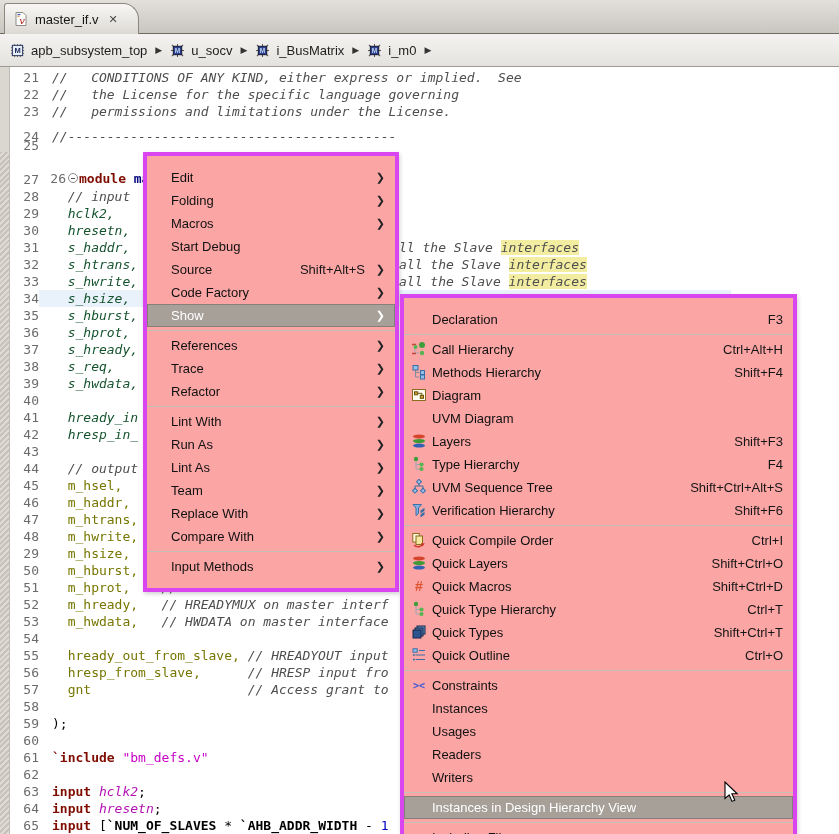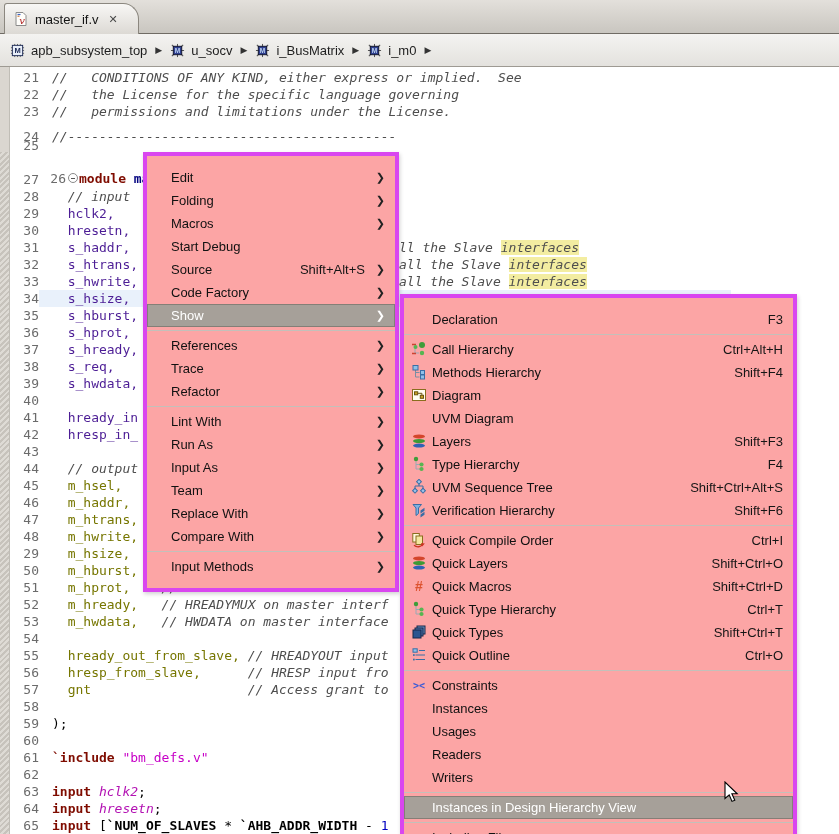--- a/index.html
+++ b/index.html
@@ -38,21 +38,21 @@
   .code-text{position:absolute;left:52px;top:0;margin:0;
              font-family:"DejaVu Sans Mono",monospace;font-size:13px;line-height:17px;white-space:pre;}
   .frag{left:399px;}
   .fold{position:absolute;left:41px;top:3px;width:10px;height:10px;border:1px solid #8a8a8a;border-radius:50%;
         box-sizing:border-box;background:#fff;}
   .fold:before{content:"";position:absolute;left:2px;right:2px;top:4px;height:1px;background:#555;}
 
   .seg-c{color:#4e4e4e;font-style:italic;}
   .seg-kw{color:#7f0c00;font-weight:bold;}
   .seg-ty{color:#00007f;font-weight:bold;text-align:center;}
-  .seg-pi{color:#4c1d95;}
+  .seg-pi{color:#14532d;font-style:italic;}
   .seg-po{color:#767600;}
   .seg-pl{color:#000;}
   .seg-st{color:#c700c7;}
   .seg-pm{color:#b312b3;font-style:italic;}
   .seg-pp{color:#000;font-weight:bold;}
   .seg-nu{color:#0000c0;}
   .seg-chl{color:#4e4e4e;font-style:italic;background:#f3eda1;margin-top:44px;}
 
   
   .menu{position:absolute;background:#fca5a5;border:4px solid #d946ef;box-sizing:border-box;
@@ -397,21 +397,21 @@
         <span class="mi-label">Lint With</span>
         <span class="mi-shortcut"></span>
         <span class="mi-arrow">❯</span>
       </div>
       <div class="menu-item">
         <span class="mi-label">Run As</span>
         <span class="mi-shortcut"></span>
         <span class="mi-arrow">❯</span>
       </div>
       <div class="menu-item">
-        <span class="mi-label">Input As</span>
+        <span class="mi-label">Lint As</span>
         <span class="mi-shortcut"></span>
         <span class="mi-arrow">❯</span>
       </div>
       <div class="menu-item">
         <span class="mi-label">Team</span>
         <span class="mi-shortcut"></span>
         <span class="mi-arrow">❯</span>
       </div>
       <div class="menu-item">
         <span class="mi-label">Replace With</span>

